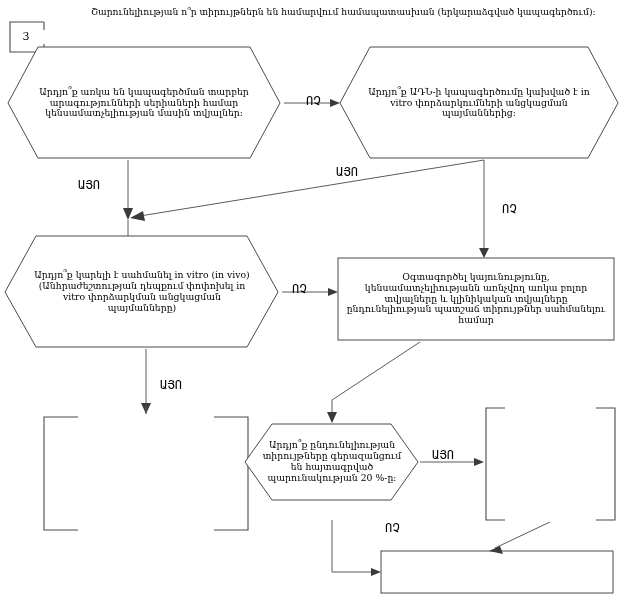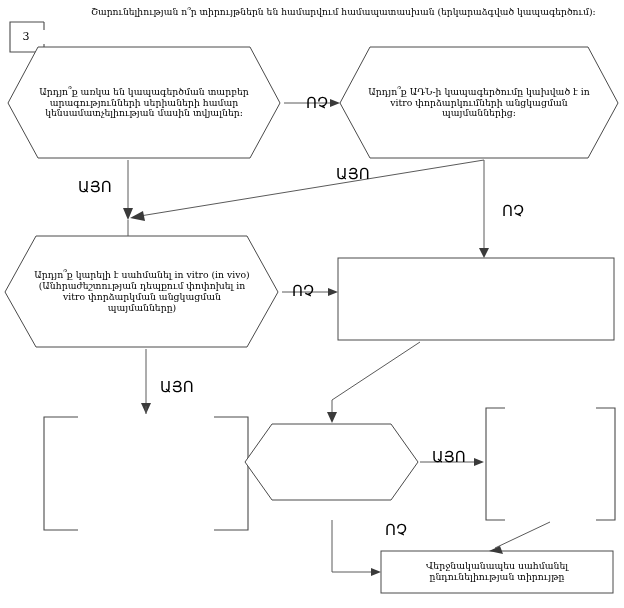--- a/index.html
+++ b/index.html
@@ -10,21 +10,21 @@
     color:#000;
     position:relative;
     overflow:hidden;
   }
   #canvas{position:absolute;left:0;top:0;width:624px;height:608px;}
   .node{position:absolute;box-sizing:border-box;display:flex;align-items:center;justify-content:center;text-align:center;}
   .node .txt{display:block;width:100%;padding:0 4px;line-height:1.18;}
   
   .hex{font-size:9.3px;}
   .bracket{font-size:9.3px;}
-  .edge-label{position:absolute;font-size:15px;font-family:Liberation Serif, serif;letter-spacing:.2px;}
+  .edge-label{position:absolute;font-size:12px;font-family:Liberation Mono, monospace;letter-spacing:.2px;}
   #header{position:absolute;left:62px;top:6px;width:530px;font-size:9.2px;line-height:1.2;text-align:left;margin-left:29px;}
   #pagebox{position:absolute;left:8px;top:20px;width:36px;height:32px;}
   #pagebox .pgnum{position:absolute;left:0;top:0;width:36px;height:32px;display:flex;align-items:center;justify-content:center;font-size:11px;}
   svg{position:absolute;left:0;top:0;}
   .ln{stroke:#5a5a5a;stroke-width:1;fill:none;}
   .ln2{stroke:#4a4a4a;stroke-width:1.1;fill:none;}
   .shapeline{stroke:#4a4a4a;stroke-width:1;fill:#ffffff;}
 </style>
 </head>
 <body>
@@ -101,27 +101,30 @@
   </div>
 
   <div class="node hex" style="left:364px;top:64px;width:230px;height:78px;">
     <span class="txt">Արդյո՞ք ԱԴՆ-ի կապագերծումը կախված է in vitro փորձարկումների անցկացման պայմաններից:</span>
   </div>
 
   <div class="node hex" style="left:28px;top:248px;width:228px;height:88px;align-items:center;">
     <span class="txt">Արդյո՞ք կարելի է սահմանել in vitro (in vivo) (Անհրաժեշտության դեպքում փոփոխել in vitro փորձարկման անցկացման պայմանները)</span>
   </div>
 
+  <div class="node" style="left:340px;top:260px;width:272px;height:78px;font-size:9.3px;">
+    <span class="txt">Օգտագործել կայունությունը, կենսամատչելիությանն առնչվող առկա բոլոր տվյալները և կլինիկական տվյալները ընդունելիության պատշաճ տիրույթներ սահմանելու համար</span>
+  </div>
 
 
+  <div class="node hex" style="left:258px;top:428px;width:148px;height:68px;">
+    <span class="txt">Արդյո՞ք ընդունելիության տիրույթները գերազանցում են հայտագրված պարունակության 20 %-ը:</span>
+  </div>
 
 
-  <div class="node" style="left:383px;top:553px;width:228px;height:38px;font-size:9.3px;">
-    <span class="txt">Վերջնականապես սահմանել ընդունելիության տիրույթը</span>
-  </div>
 
   <div class="edge-label" style="left:306px;top:94px;">ՈՉ</div>
 
   <div class="edge-label" style="left:78px;top:178px;">ԱՅՈ</div>
 
   <div class="edge-label" style="left:336px;top:165px;">ԱՅՈ</div>
 
   <div class="edge-label" style="left:502px;top:202px;">ՈՉ</div>
 
   <div class="edge-label" style="left:292px;top:282px;">ՈՉ</div>

